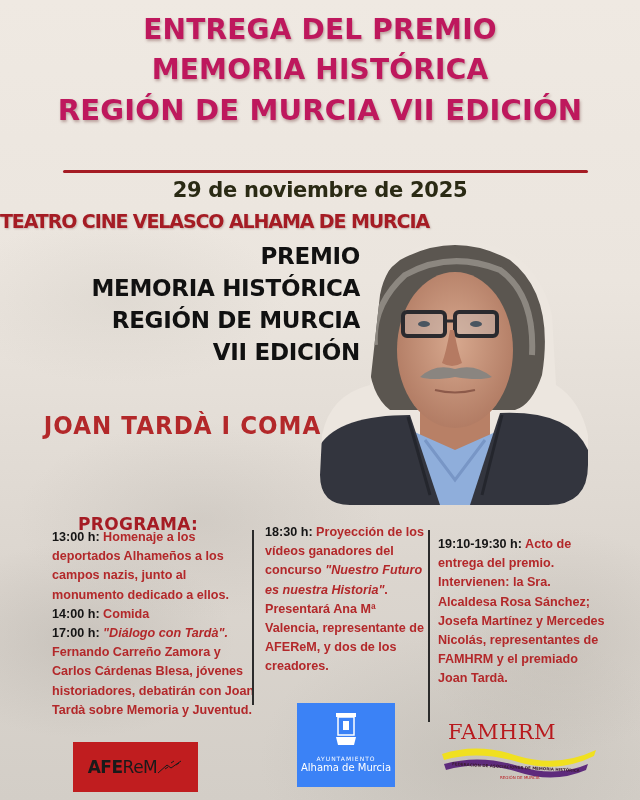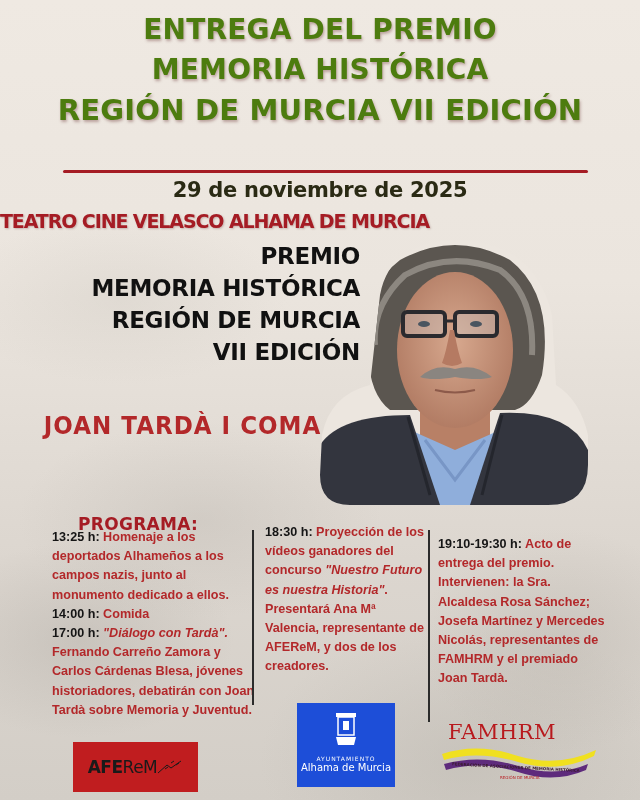--- a/index.html
+++ b/index.html
@@ -16,21 +16,21 @@
       linear-gradient(180deg, #efe9e2 0%, #ebe5de 35%, #dcd6cf 70%, #d3cec7 100%);
   }
   .abs { position: absolute; }
 
   .title-block {
     left: 0; top: 10px; width: 640px; text-align: center;
   }
   .title-line {
     font-family: "DejaVu Sans", sans-serif;
     font-weight: bold;
-    color: #4d7c0f;
+    color: #be185d;
     font-size: 28px;
     line-height: 40px;
     letter-spacing: 0.2px;
     text-shadow: 1px 2px 3px rgba(90,30,30,0.35);
   }
   .title-line.l3 { font-size: 29px; }
   .title-rule {
     left: 63px; top: 170px; width: 525px; height: 3px;
     background: #a51c24; border-radius: 2px;
   }
@@ -92,21 +92,21 @@
     left: 73px; top: 742px; width: 125px; height: 50px;
     background: #c01d1f; display: flex; align-items: center; justify-content: center;
   }
   .aferem-text {
     font-family: "DejaVu Sans", sans-serif; font-size: 17px; color: #1a1a1a;
     letter-spacing: -0.5px;
   }
   .aferem-text b { font-weight: 900; text-align: center; }
   .logo-ayto {
     left: 297px; top: 703px; width: 98px; height: 84px;
-    background: #1d4ed8; color: #fff; text-align: center;
+    background: #3b82f6; color: #fff; text-align: center;
   }
   .ayto-label1 { font-size: 6px; letter-spacing: 1px; margin-top: 2px; font-family: "DejaVu Sans", sans-serif; }
   .ayto-label2 { font-size: 10px; font-family: "DejaVu Sans", sans-serif; }
   .logo-famhrm { left: 438px; top: 716px; width: 160px; height: 70px; }
   .famhrm-title {
     position: absolute; left: 10px; top: 4px;
     font-family: "DejaVu Serif", serif; font-weight: normal;
     font-size: 21px; color: #b8191d; letter-spacing: 0.5px;
   }
   .famhrm-sub {
@@ -181,21 +181,21 @@
       <path d="M88 182 L110 260" stroke="#24262d" stroke-width="3"></path>
       <path d="M182 180 L162 260" stroke="#24262d" stroke-width="3"></path>
     </g>
   </svg>
 </div>
 
 <div class="abs programa">PROGRAMA:</div>
 
 <div class="abs col col1">
   <div>
-    <span class="time">13:25 h:</span>
+    <span class="time">13:00 h:</span>
     <span>Homenaje a los deportados Alhameños a los campos nazis, junto al monumento dedicado a ellos.</span>
   </div>
   <div>
     <span class="time">14:00 h:</span>
     <span>Comida</span>
   </div>
   <div>
     <span class="time">17:00 h:</span>
     <i>"Diálogo con Tardà".</i>
     <span>Fernando Carreño Zamora y Carlos Cárdenas Blesa, jóvenes historiadores, debatirán con Joan Tardà sobre Memoria y Juventud.</span>

